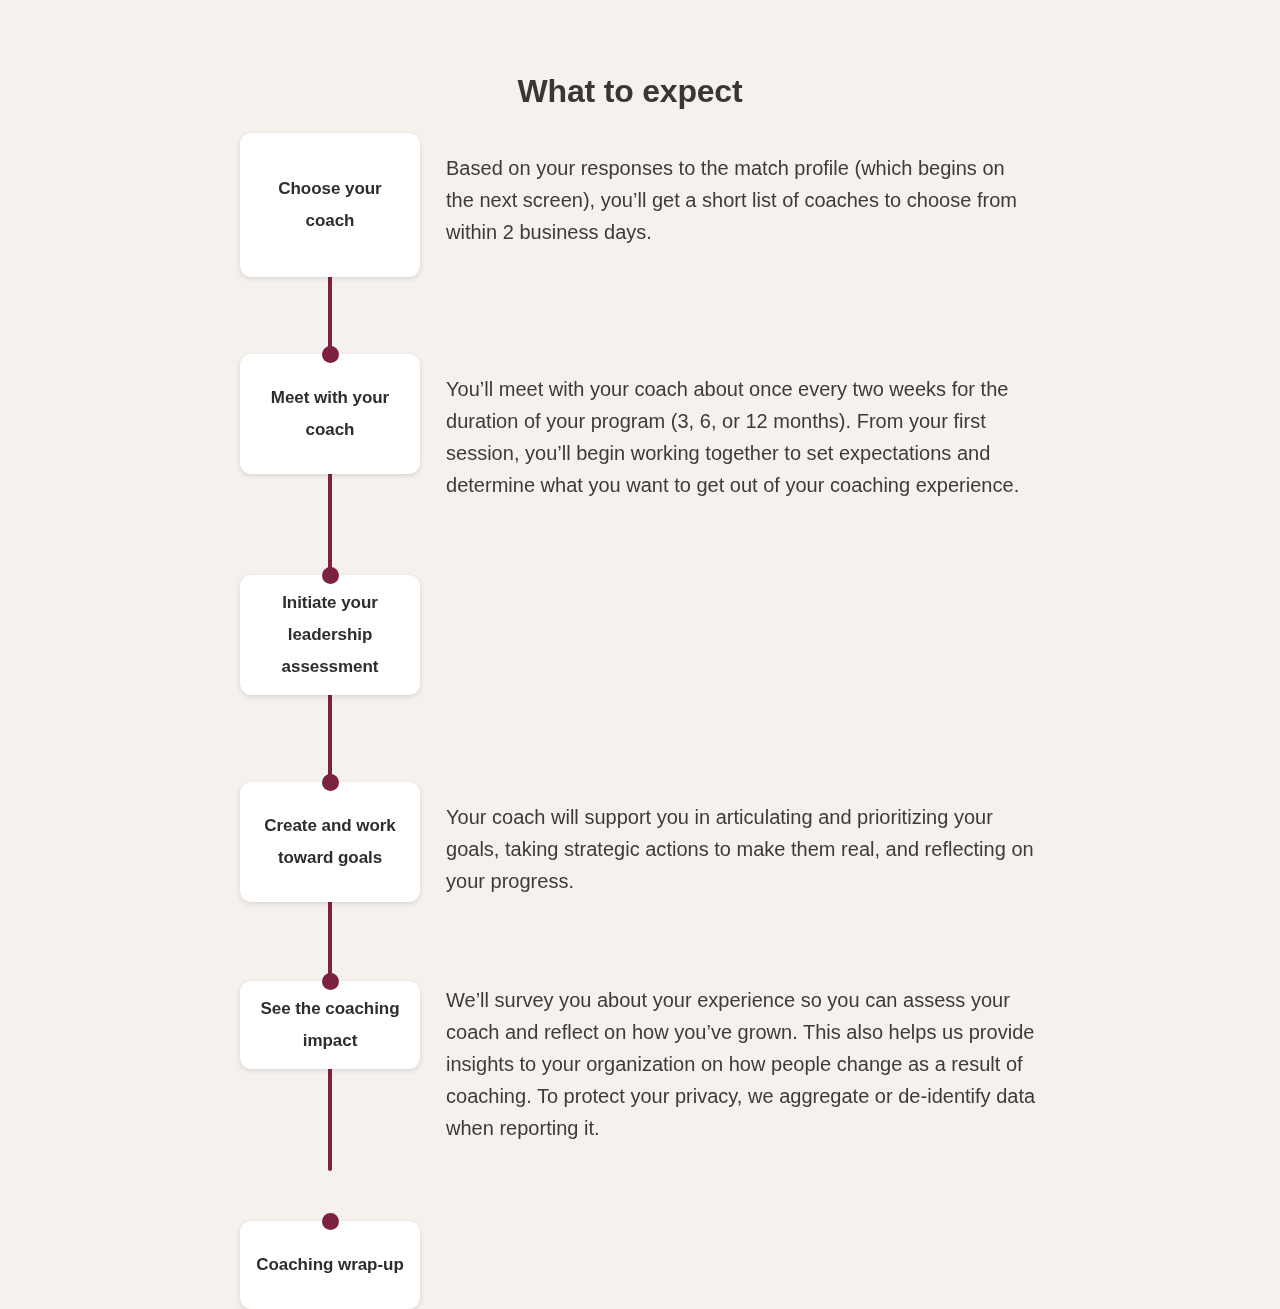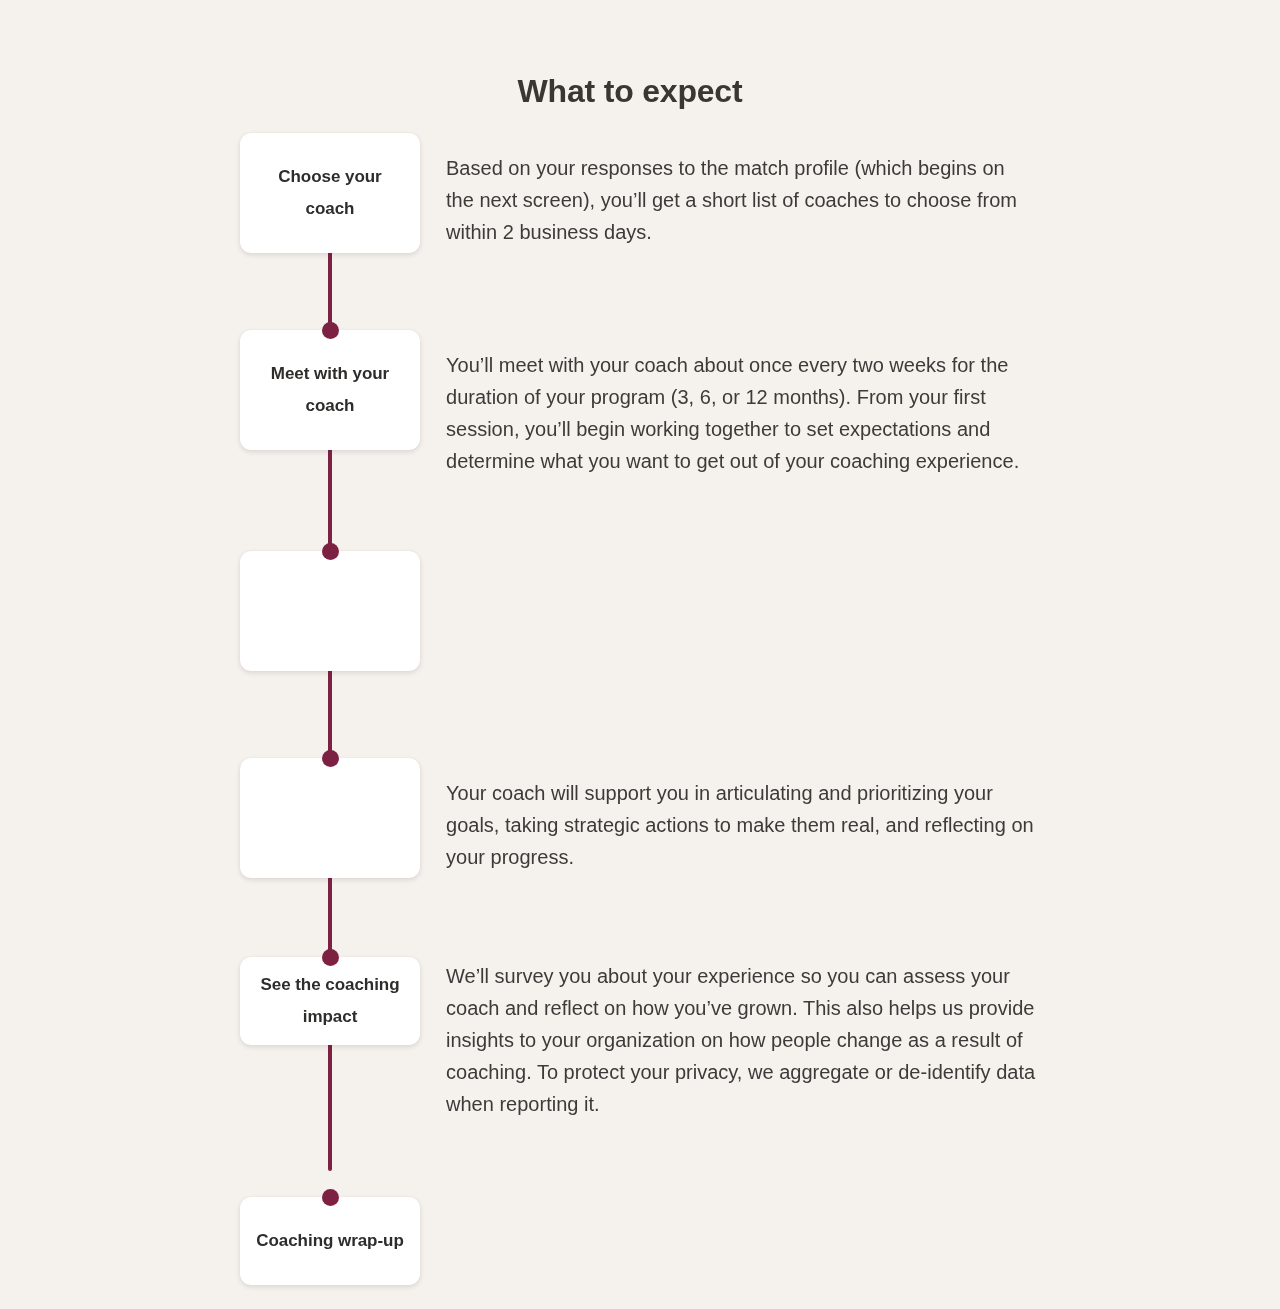--- a/index.html
+++ b/index.html
@@ -118,21 +118,21 @@
   .step-body p {
     margin: 0;
     font-size: 20px;
     line-height: 32px;
     color: #3d3b39;
     letter-spacing: 0.01px;
   }
 
   
   .step-1  { margin-top: 0px; }
-  .step-1  .step-card { height: 120px; align-items: center; }
+  .step-1  .step-card { height: 144px; align-items: center; }
   .step-1  .step-body { padding-top: 19px; }
 
   .step-2  { margin-top: 77px; }
   .step-2  .step-card { height: 120px; }
   .step-2  .step-body { padding-top: 19px; }
 
   .step-3  { margin-top: 74px; }
   .step-3  .step-card { height: 120px; }
   .step-3  .step-body { padding-top: 18px; }
 
@@ -184,28 +184,30 @@
       </div>
       <div class="step-body">
         <p>You’ll meet with your coach about once every two weeks for the duration of your program (3, 6, or 12 months). From your first session, you’ll begin working together to set expectations and determine what you want to get out of your coaching experience.</p>
       </div>
     </div>
 
     <div class="step step-3">
       <div class="step-card-col">
         <div class="step-card">
           <div class="step-dot"></div>
+          <div class="step-card-title">Initiate your leadership assessment</div>
         </div>
       </div>
     </div>
 
     <div class="step step-4">
       <div class="step-card-col">
         <div class="step-card">
           <div class="step-dot"></div>
+          <div class="step-card-title">Create and work toward goals</div>
         </div>
       </div>
       <div class="step-body">
         <p>Your coach will support you in articulating and prioritizing your goals, taking strategic actions to make them real, and reflecting on your progress.</p>
       </div>
     </div>
 
     <div class="step step-5">
       <div class="step-card-col">
         <div class="step-card">

